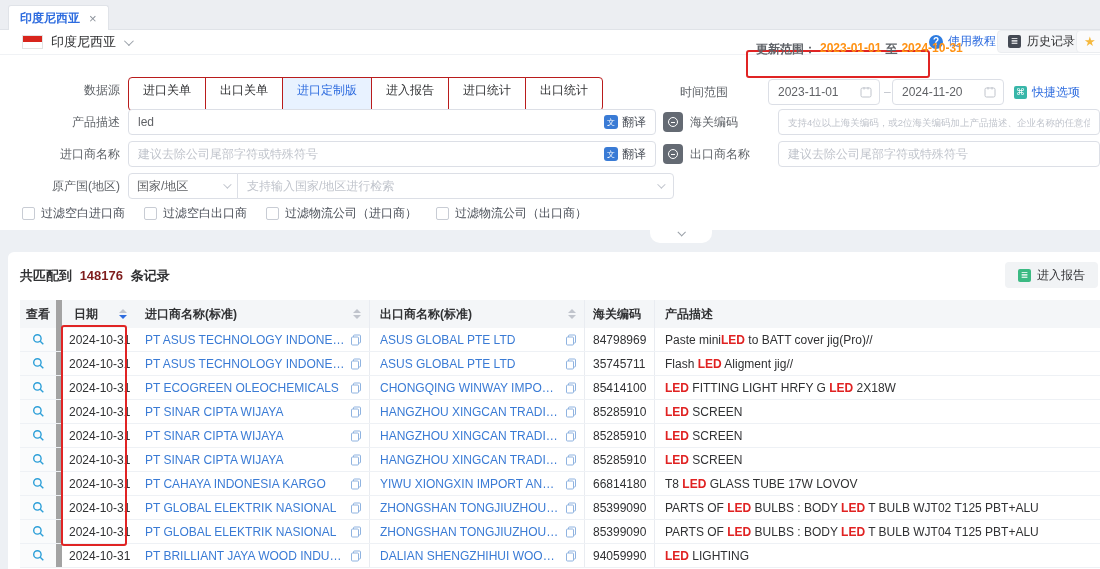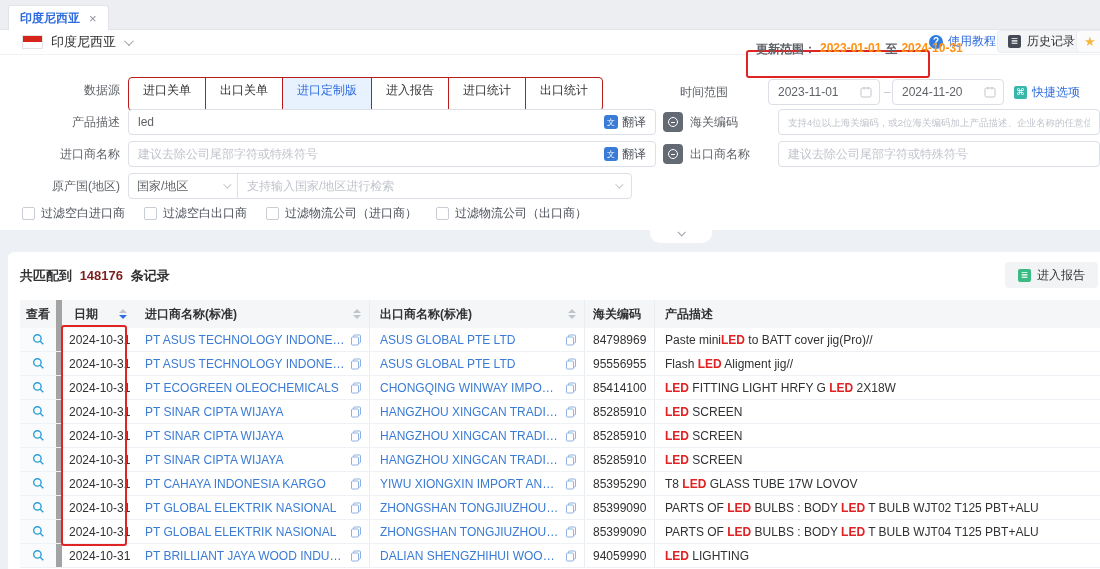--- a/index.html
+++ b/index.html
@@ -197,21 +197,21 @@
     <span class="rlabel" style="left:690px; top:86px;">出口商名称</span>
     <div class="inp" style="left:778px; top:86px; width:322px;">
       <input placeholder="建议去除公司尾部字符或特殊符号" style="">
     </div>
 
     <span class="flabel" style="left:20px; top:118px;">原产国(地区)</span>
     <div class="select-box" style="left:128px; top:118px; width:110px;">
       <span>国家/地区</span>
       <span class="sel-caret"></span>
     </div>
-    <div class="inp" style="left:237px; top:118px; width:395px; border-radius:0 4px 4px 0;">
+    <div class="inp" style="left:237px; top:118px; width:437px; border-radius:0 4px 4px 0;">
       <input placeholder="支持输入国家/地区进行检索" style="">
       <span class="sel-caret" style="margin-right:10px;"></span>
     </div>
 
     <div class="cbrow">
         <span class="cb">
           <span class="box"></span>
           <span class="lbl">过滤空白进口商</span>
         </span>
         <span class="cb">
@@ -332,21 +332,21 @@
     <div class="td c-exp">
       <span class="link v-exp">ASUS GLOBAL PTE LTD</span>
       <span class="copy">
         <svg width="12" height="12" viewBox="0 0 12 12">
                   <rect x="3.5" y="1" width="7" height="8" rx="1" fill="#fff" stroke="#8fb3e0"></rect>
                   <rect x="1.5" y="3" width="7" height="8" rx="1" fill="#fff" stroke="#8fb3e0"></rect>
                 </svg>
       </span>
     </div>
     <div class="td c-hs">
-              <span class="v-hs">95556955</span>
+              <span class="v-hs">35745711</span>
             </div>
     <div class="td c-desc">
               <span class="v-desc"><span>Flash </span><span class="hl">LED</span><span> Aligment jig//</span></span>
             </div>
   </div>
 
   <div class="tr">
     <div class="td c-view">
       <svg width="13" height="13" viewBox="0 0 13 13" style="cursor:pointer;">
                 <circle cx="5.4" cy="5.4" r="3.7" fill="none" stroke="#2d9fd8" stroke-width="1.4"></circle>
@@ -512,21 +512,21 @@
     <div class="td c-exp">
       <span class="link v-exp">YIWU XIONGXIN IMPORT AND EXPORT...</span>
       <span class="copy">
         <svg width="12" height="12" viewBox="0 0 12 12">
                   <rect x="3.5" y="1" width="7" height="8" rx="1" fill="#fff" stroke="#8fb3e0"></rect>
                   <rect x="1.5" y="3" width="7" height="8" rx="1" fill="#fff" stroke="#8fb3e0"></rect>
                 </svg>
       </span>
     </div>
     <div class="td c-hs">
-              <span class="v-hs">85395290</span>
+              <span class="v-hs">66814180</span>
             </div>
     <div class="td c-desc">
               <span class="v-desc"><span>T8 </span><span class="hl">LED</span><span> GLASS TUBE 17W LOVOV</span></span>
             </div>
   </div>
 
   <div class="tr">
     <div class="td c-view">
       <svg width="13" height="13" viewBox="0 0 13 13" style="cursor:pointer;">
                 <circle cx="5.4" cy="5.4" r="3.7" fill="none" stroke="#2d9fd8" stroke-width="1.4"></circle>

